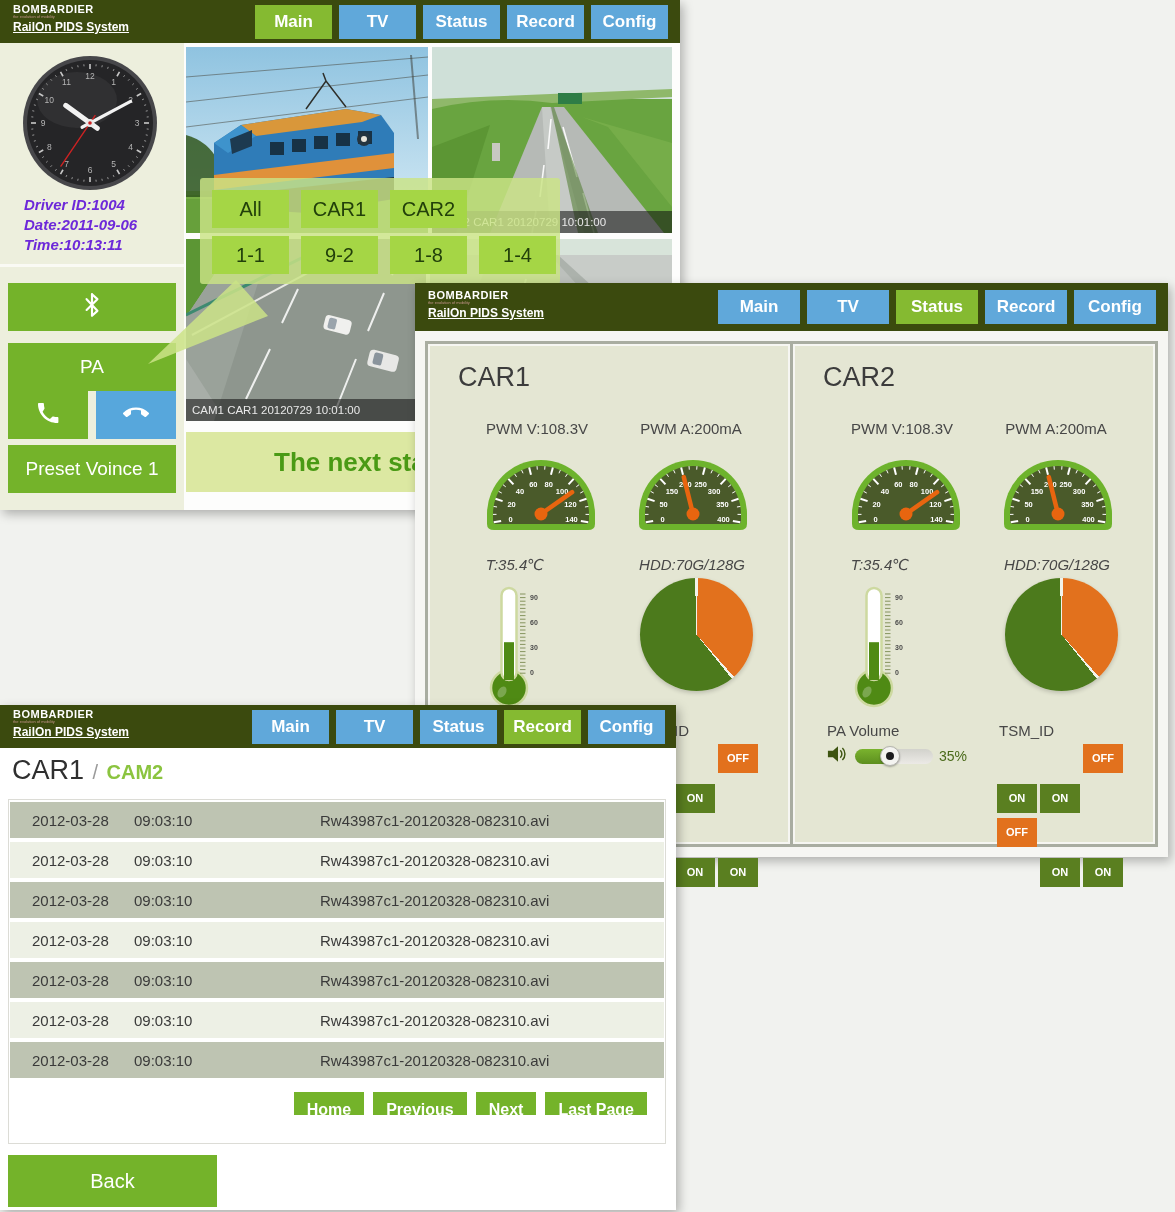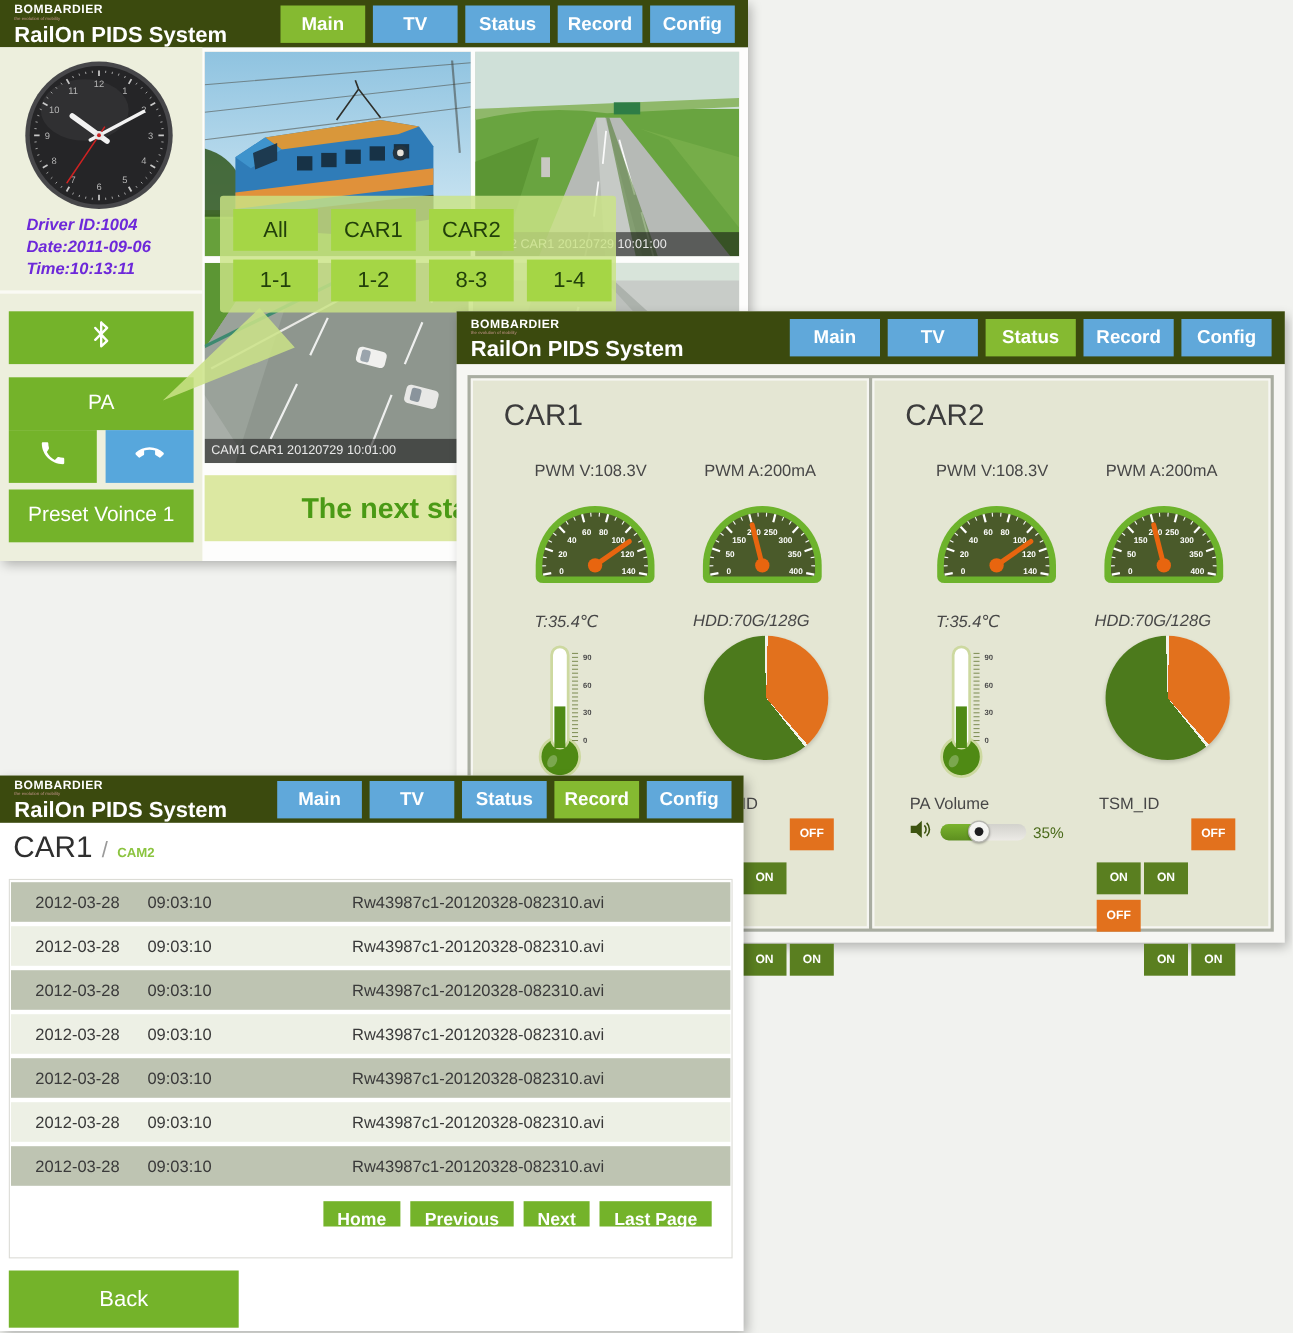--- a/index.html
+++ b/index.html
@@ -15,21 +15,21 @@
   .win-status { left:415px; top:283px; width:753px; height:574px; z-index:2; background:#f6f6f3; }
   .win-record { left:0;   top:705px; width:676px; height:505px; z-index:3; background:#ffffff; }
 
   
   .hdr { position:absolute; left:0; top:0; right:0; height:43px; background:#3b4a0e; }
   .win-status .hdr { height:48px; }
   .brand { position:absolute; left:13px; top:3px; color:#fff; line-height:1.12; }
   .win-status .brand { top:6px; }
   .bname { font-size:11px; font-weight:bold; letter-spacing:.5px; }
   .btag  { font-size:4px; color:#c09387; }
-  .bprod { font-size:20px; font-weight:bold; margin-top:1px; }
+  .bprod { font-size:12px; font-weight:bold; margin-top:1px;text-decoration:underline; }
   .tabbar { position:absolute; right:12px; top:5px; display:flex; gap:7px; }
   .win-status .tabbar { top:7px; }
   .win-record .tabbar { right:11px; }
   .tab { width:77px; height:34px; line-height:34px; text-align:center;
          background:#60a8da; color:#fff; font-weight:bold; font-size:17px; cursor:pointer; }
   .win-status .tab { width:82px; }
   .tab.active { background:#85ba31; }
 
   
   .sidebar { position:absolute; left:0; top:43px; width:184px; height:467px; background:#edefdd; }
@@ -67,21 +67,21 @@
   .sframe { position:absolute; left:10px; top:58px; width:733px; height:506px; background:#a9ada1; }
   .spanel { position:absolute; top:3px; width:362px; height:500px; background:#e4e6d3; border:2px solid #f6f6f2; }
   .spanel.p1 { left:3px; } .spanel.p2 { left:368px; }
   .ptitle { position:absolute; left:28px; top:16px; font-size:27px; color:#3c3c3c; }
   .glabel { position:absolute; top:74px; width:170px; text-align:center; font-size:15px; color:#474747; }
   .glabel.gv { left:22px; } .glabel.ga { left:176px; }
   .gauge { position:absolute; top:96px; width:118px; height:90px; }
   .gauge.v { left:52px; } .gauge.a { left:204px; }
   .smlabel { position:absolute; top:210px; font-size:15px; color:#474747;font-style:italic; }
   .smlabel.tl2 { left:20px; width:130px; text-align:center; }
-  .smlabel.hl2 { left:200px; width:160px; text-align:left; }
+  .smlabel.hl2 { left:182px; width:160px; text-align:center; }
   .thermo { position:absolute; left:50px; top:236px; width:70px; height:128px; }
   .pie { position:absolute; left:210px; top:232px; width:113px; height:113px; border-radius:50%;
          box-shadow:0 2px 4px rgba(0,0,0,.18); }
   .palabel { position:absolute; left:32px; top:376px; font-size:15px; color:#474747; }
   .sliderrow { position:absolute; left:32px; top:398px; display:flex; align-items:center; gap:6px; }
   .strack { position:relative; width:78px; height:15px; border-radius:8px;
             background:linear-gradient(#d2d2cc,#eceae6); display:inline-block; cursor:pointer; }
   .sfill { position:absolute; left:0; top:0; bottom:0; border-radius:8px 0 0 8px;
            background:linear-gradient(#7ab32e,#5d8f1f); }
   .sthumb { position:absolute; top:-3px; width:20px; height:20px; border-radius:50%;
@@ -94,21 +94,21 @@
   .tsmrow { display:flex; gap:3px; margin-bottom:5px; }
   .tsmbtn { width:40px; height:29px; line-height:29px; text-align:center; font-size:11px;
             font-weight:bold; color:#fff; cursor:pointer; }
   .tsmbtn.on  { background:#5a7f20;margin-top:40px; }
   .tsmbtn.off { background:#e2711d; }
 
   
   .rtitle { position:absolute; left:12px; top:50px; }
   .rtitle .car { font-size:27px; color:#2f2f2f; }
   .rtitle .sep2 { font-size:20px; color:#9a9a9a; margin:0 4px; }
-  .rtitle .cam2 { font-size:12px; color:#8bc43f; font-weight:bold; cursor:pointer; }
+  .rtitle .cam2 { font-size:20px; color:#8bc43f; font-weight:bold; cursor:pointer; }
   .rcontainer { position:absolute; left:8px; top:94px; width:658px; height:345px;
                 border:1px solid #dcdcd6; background:#fff; padding-top:2px; }
   .rrow { height:36px; margin:0 1px 4px 1px; display:flex; align-items:center;
           font-size:15px; color:#3a3a3a; padding-left:22px; cursor:pointer; }
   .rrow:nth-child(odd)  { background:#bec4b2; }
   .rrow:nth-child(even) { background:#edf0e5; }
   .rc-date { width:102px; } .rc-time { width:186px; }
   .pgrow { display:flex; justify-content:flex-end; gap:9px; padding-right:18px; margin-top:14px; }
   .pgbtn { height:23px; line-height:35px; padding:0 13px; background:#74b32a; color:#fff;
            font-size:16px; font-weight:bold; cursor:pointer; }
@@ -331,22 +331,22 @@
   </div>
 
   <div class="overlay">
     <div class="ovrow">
         <div class="ovbtn">All</div>
         <div class="ovbtn">CAR1</div>
         <div class="ovbtn">CAR2</div>
       </div>
     <div class="ovrow r2">
         <div class="ovbtn">1-1</div>
-        <div class="ovbtn">1-2</div>
-        <div class="ovbtn">8-3</div>
+        <div class="ovbtn">9-2</div>
+        <div class="ovbtn">1-8</div>
         <div class="ovbtn">1-4</div>
       </div>
   </div>
   <svg class="arrowsvg" viewBox="0 0 130 94">
     <polygon points="8,90 96,6 128,42" fill="rgba(203,227,135,.85)"></polygon>
   </svg>
 
   <div class="marquee">
     <span>The next sta</span>
   </div>

